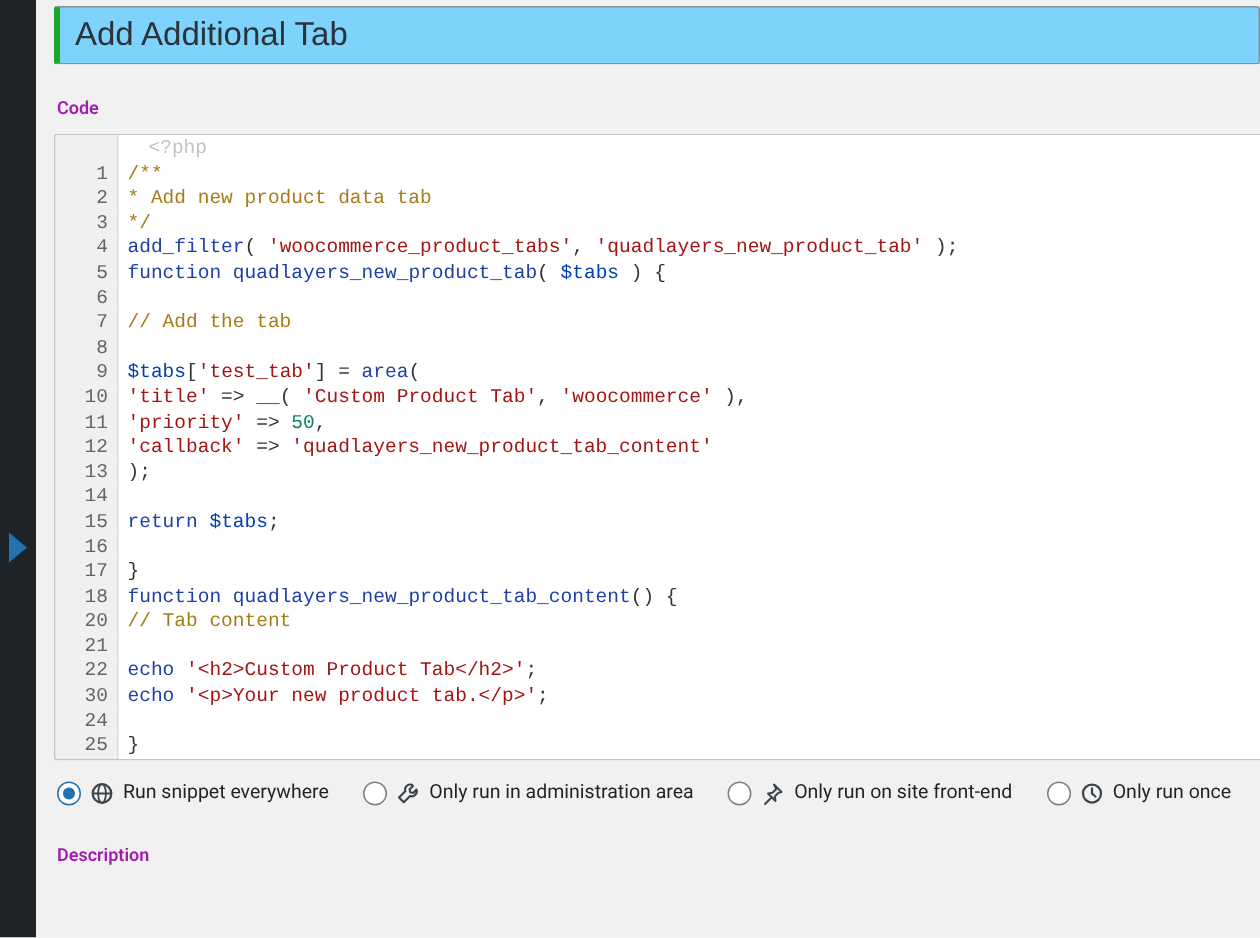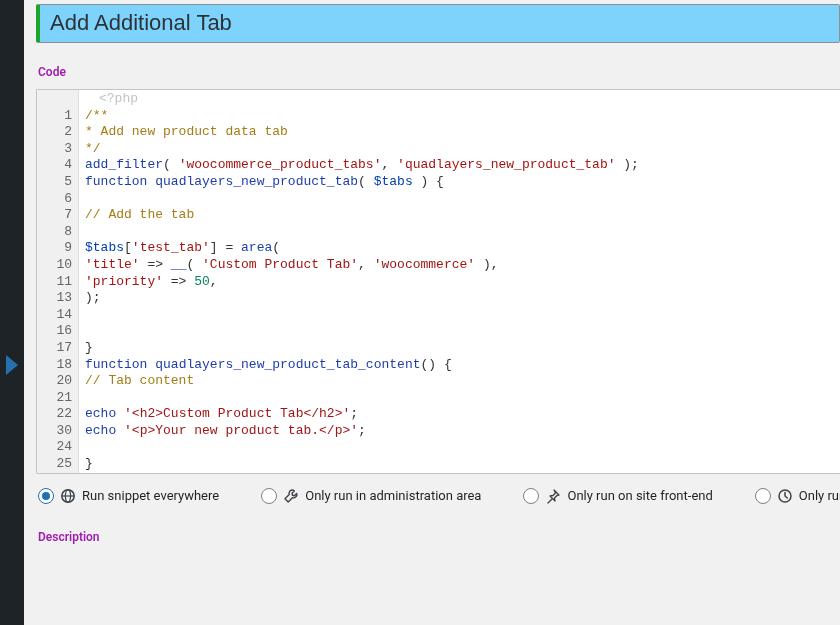--- a/index.html
+++ b/index.html
@@ -100,21 +100,21 @@
   .tok-fn   { color: #1e3ea8; }
   .tok-def  { color: #1e3ea8; }
   .tok-str  { color: #a31515; }
   .tok-var  { color: #0040b0; margin-top: 42px; }
   .tok-num  { color: #098658; }
   .tok-punc { color: #333; }
   .tok-echo { color: #1e3ea8; }
 
   .radios {
     display: flex;
-    gap: 42px;
+    gap: 23px;
     align-items: center;
     padding: 14px 2px 4px 2px;
     flex-wrap: nowrap;
   }
   .radio-opt {
     display: inline-flex;
     align-items: center;
     gap: 6px;
     font-size: 13px;
     color: #1d2327;
@@ -163,22 +163,24 @@
           <div class="code-line"><div class="ln">2</div><div class="ct"><span class="tok-cmt">* Add new product data tab</span></div></div>
           <div class="code-line"><div class="ln">3</div><div class="ct"><span class="tok-cmt">*/</span></div></div>
           <div class="code-line"><div class="ln">4</div><div class="ct"><span class="tok-fn">add_filter</span><span class="tok-punc">( </span><span class="tok-str">'woocommerce_product_tabs'</span><span class="tok-punc">, </span><span class="tok-str">'quadlayers_new_product_tab'</span><span class="tok-punc"> );</span></div></div>
           <div class="code-line"><div class="ln">5</div><div class="ct"><span class="tok-key">function</span><span class="tok-punc"> </span><span class="tok-def">quadlayers_new_product_tab</span><span class="tok-punc">( </span><span class="tok-var">$tabs</span><span class="tok-punc"> ) {</span></div></div>
           <div class="code-line"><div class="ln">6</div><div class="ct"><span class="tok-punc"></span></div></div>
           <div class="code-line"><div class="ln">7</div><div class="ct"><span class="tok-cmt">// Add the tab</span></div></div>
           <div class="code-line"><div class="ln">8</div><div class="ct"><span class="tok-punc"></span></div></div>
           <div class="code-line"><div class="ln">9</div><div class="ct"><span class="tok-var">$tabs</span><span class="tok-punc">[</span><span class="tok-str">'test_tab'</span><span class="tok-punc">] = </span><span class="tok-key">area</span><span class="tok-punc">(</span></div></div>
           <div class="code-line"><div class="ln">10</div><div class="ct"><span class="tok-str">'title'</span><span class="tok-punc"> =&gt; </span><span class="tok-fn">__</span><span class="tok-punc">( </span><span class="tok-str">'Custom Product Tab'</span><span class="tok-punc">, </span><span class="tok-str">'woocommerce'</span><span class="tok-punc"> ),</span></div></div>
           <div class="code-line"><div class="ln">11</div><div class="ct"><span class="tok-str">'priority'</span><span class="tok-punc"> =&gt; </span><span class="tok-num">50</span><span class="tok-punc">,</span></div></div>
+          <div class="code-line"><div class="ln">12</div><div class="ct"><span class="tok-str">'callback'</span><span class="tok-punc"> =&gt; </span><span class="tok-str">'quadlayers_new_product_tab_content'</span></div></div>
           <div class="code-line"><div class="ln">13</div><div class="ct"><span class="tok-punc">);</span></div></div>
           <div class="code-line"><div class="ln">14</div><div class="ct"><span class="tok-punc"></span></div></div>
+          <div class="code-line"><div class="ln">15</div><div class="ct"><span class="tok-key">return</span><span class="tok-punc"> </span><span class="tok-var">$tabs</span><span class="tok-punc">;</span></div></div>
           <div class="code-line"><div class="ln">16</div><div class="ct"><span class="tok-punc"></span></div></div>
           <div class="code-line"><div class="ln">17</div><div class="ct"><span class="tok-punc">}</span></div></div>
           <div class="code-line"><div class="ln">18</div><div class="ct"><span class="tok-key">function</span><span class="tok-punc"> </span><span class="tok-def">quadlayers_new_product_tab_content</span><span class="tok-punc">() {</span></div></div>
           <div class="code-line"><div class="ln">20</div><div class="ct"><span class="tok-cmt">// Tab content</span></div></div>
           <div class="code-line"><div class="ln">21</div><div class="ct"><span class="tok-punc"></span></div></div>
           <div class="code-line"><div class="ln">22</div><div class="ct"><span class="tok-echo">echo</span><span class="tok-punc"> </span><span class="tok-str">'&lt;h2&gt;Custom Product Tab&lt;/h2&gt;'</span><span class="tok-punc">;</span></div></div>
           <div class="code-line"><div class="ln">30</div><div class="ct"><span class="tok-echo">echo</span><span class="tok-punc"> </span><span class="tok-str">'&lt;p&gt;Your new product tab.&lt;/p&gt;'</span><span class="tok-punc">;</span></div></div>
           <div class="code-line"><div class="ln">24</div><div class="ct"><span class="tok-punc"></span></div></div>
           <div class="code-line"><div class="ln">25</div><div class="ct"><span class="tok-punc">}</span></div></div>
         </div>

